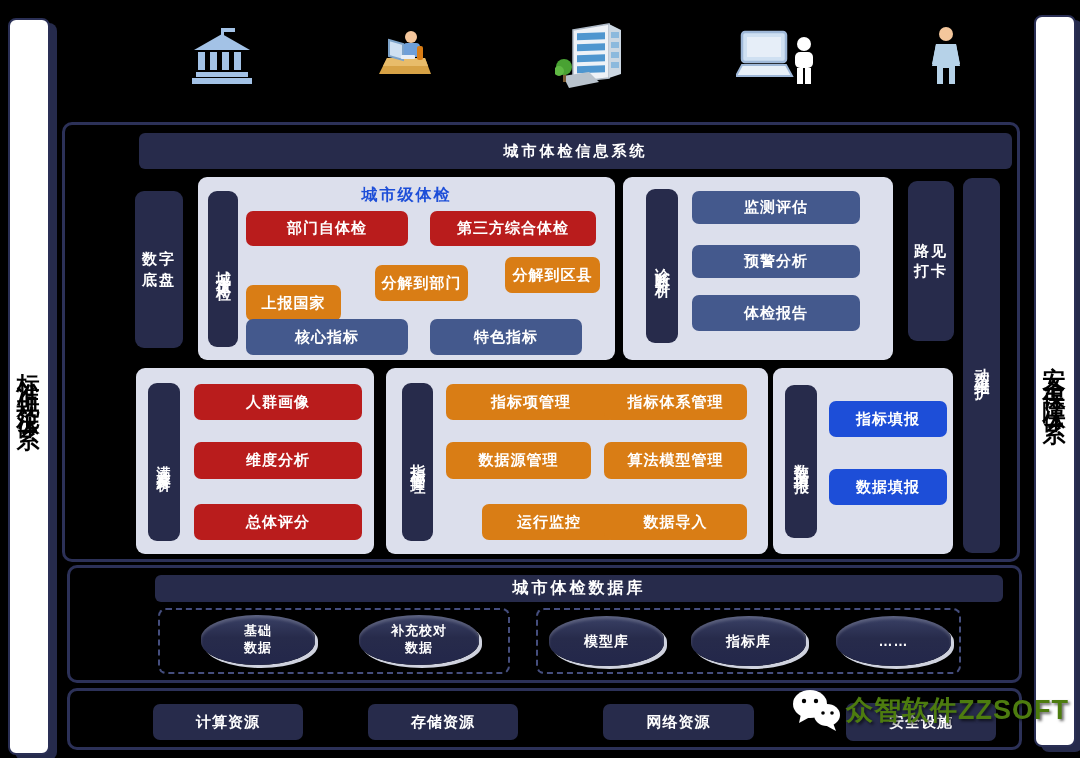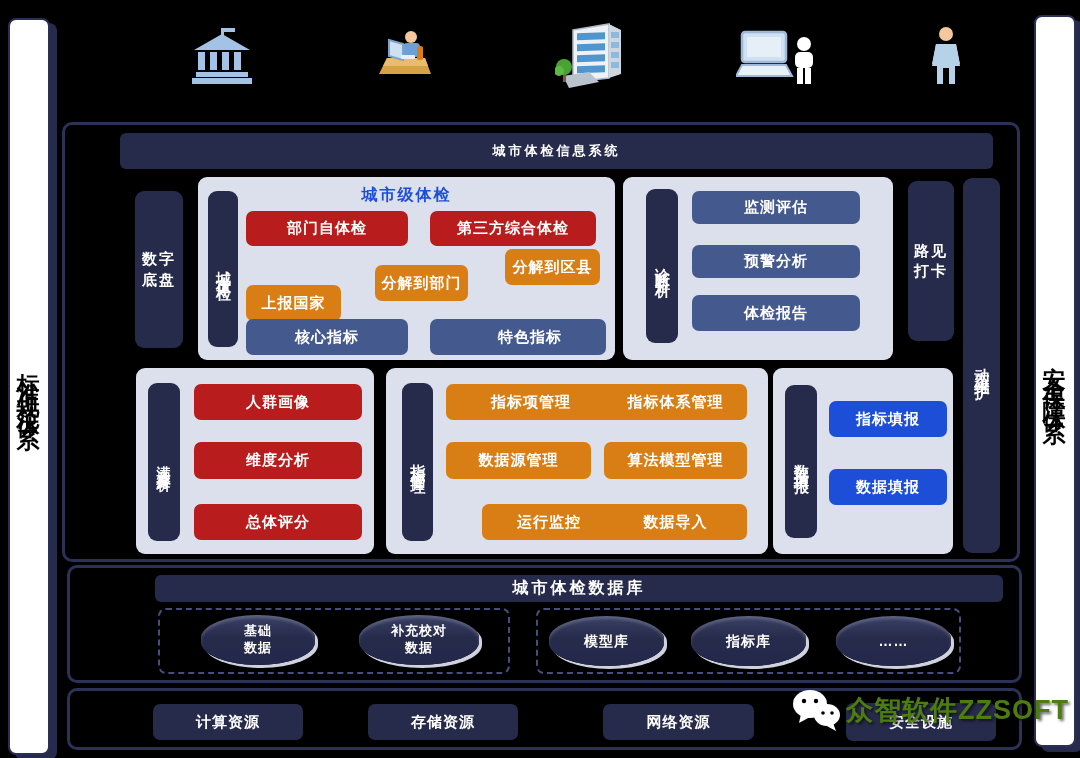--- a/index.html
+++ b/index.html
@@ -119,41 +119,41 @@
 
   <div class="sidebar" style="left:8px;top:18px;width:38px;height:733px;">
     <span class="vtext">标准规范体系</span>
   </div>
   <div class="sidebar" style="left:1034px;top:15px;width:38px;height:728px;">
     <span class="vtext">安全保障体系</span>
   </div>
 
   <div class="outerbox" style="left:62px;top:122px;width:952px;height:434px;">
 
-    <div class="titlebar" style="left:55px;top:8px;width:873px;height:36px;font-size:13px;">
+    <div class="titlebar" style="left:74px;top:8px;width:873px;height:36px;font-size:15px;">
       <span>城市体检信息系统</span>
     </div>
 
     <div class="pill" style="left:70px;top:66px;width:48px;height:157px;">
       <span class="twolines">数字
 底盘</span>
     </div>
 
     <div class="panel" style="left:133px;top:52px;width:417px;height:183px;">
       <div class="paneltitle">城市级体检</div>
       <div class="pill" style="left:10px;top:14px;width:30px;height:156px;">
         <span class="vtext">城市体检</span>
       </div>
       <div class="btn green" style="left:48px;top:34px;width:162px;height:35px;">部门自体检</div>
       <div class="btn green" style="left:232px;top:34px;width:166px;height:35px;">第三方综合体检</div>
       <div class="btn orange" style="left:48px;top:88px;width:95px;height:36px;margin-top:20px;">上报国家</div>
       <div class="btn orange" style="left:177px;top:88px;width:93px;height:36px;">分解到部门</div>
-      <div class="btn orange" style="left:307px;top:72px;width:95px;height:36px;">分解到区县</div>
+      <div class="btn orange" style="left:307px;top:80px;width:95px;height:36px;">分解到区县</div>
       <div class="btn blue" style="left:48px;top:142px;width:162px;height:36px;">核心指标</div>
-      <div class="btn blue" style="left:232px;top:142px;width:152px;height:36px;padding-left:24px;">特色指标</div>
+      <div class="btn blue" style="left:232px;top:142px;width:152px;height:36px;">特色指标</div>
     </div>
 
     <div class="panel" style="left:558px;top:52px;width:270px;height:183px;">
       <div class="pill" style="left:23px;top:12px;width:32px;height:154px;">
         <span class="vtext">诊断分析</span>
       </div>
       <div class="btn blue" style="left:69px;top:14px;width:168px;height:33px;">监测评估</div>
       <div class="btn blue" style="left:69px;top:68px;width:168px;height:33px;">预警分析</div>
       <div class="btn blue" style="left:69px;top:118px;width:168px;height:36px;">体检报告</div>
     </div>

